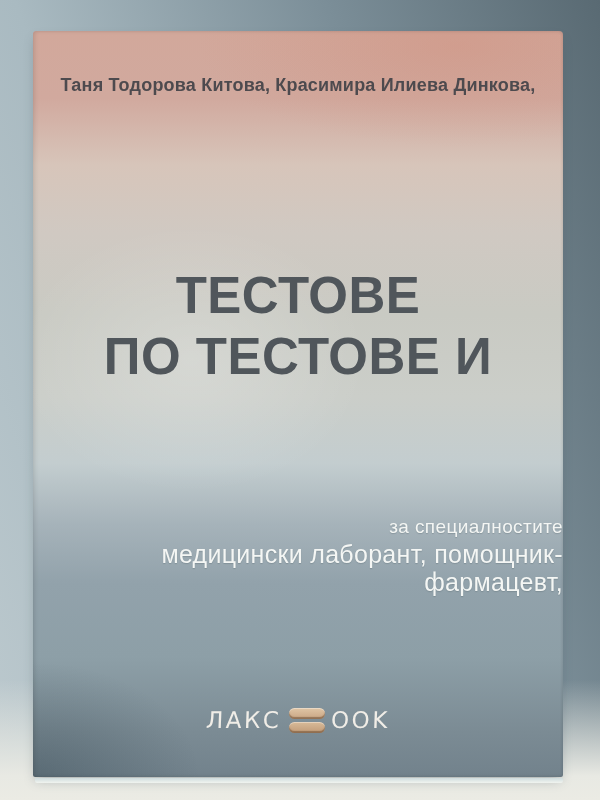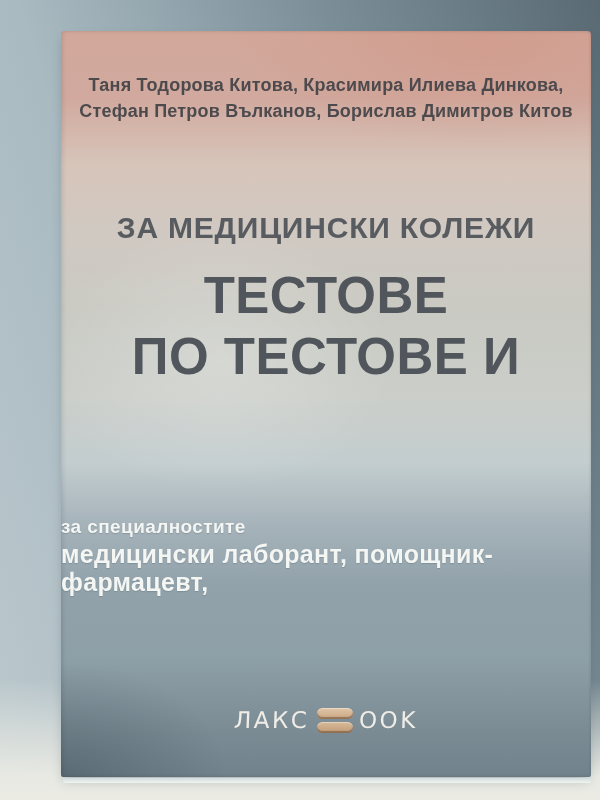--- a/index.html
+++ b/index.html
@@ -30,21 +30,20 @@
       radial-gradient(ellipse 65% 18% at 80% 2%, rgba(206,132,112,0.30), rgba(206,132,112,0) 75%),
       radial-gradient(ellipse 45% 22% at 0% 100%, rgba(32,52,62,0.30), rgba(32,52,62,0) 70%),
       linear-gradient(to bottom,
         #d2a89b 0%, #d1a99e 9%, #d7c5ba 18%, #d0c9c2 27%,
         #c9cac3 38%, #cbcec9 49%, #c3cdcf 58%, #a6b3ba 66%,
         #92a2ab 74%, #8d9fa7 84%, #7b8b94 94%, #72828c 100%);
     box-shadow:
       inset 2px 0 4px rgba(0,0,0,0.10),
       inset -1px 0 3px rgba(0,0,0,0.08),
       0 6px 12px -3px rgba(70,85,95,0.40);
-    margin-left: 28px;
   }
 
   
   .page-edge {
     position: absolute;
     left: 2px; bottom: -6px;
     width: 528px; height: 5px;
     border-radius: 0 0 2px 2px;
     background: linear-gradient(to bottom, #cfdcde, #f1f4ef);
   }
@@ -77,22 +76,22 @@
     font-weight: bold;
     font-size: 51px; line-height: 61px;
     letter-spacing: 0.5px;
     color: #50565b;
   }
   .title span { display: block; }
 
   .subtitle {
     position: absolute;
     left: 0; top: 482px; width: 100%;
-    text-align: left;
-    font-weight: bold;
+    text-align: right;
+    font-weight: normal;
     color: #f4f6f4;
     text-shadow: 0 1px 1px rgba(90,105,112,0.35);
   }
   .subtitle .sub-small { display: block; font-size: 19px; line-height: 27px; letter-spacing: 0.4px; }
   .subtitle .sub-big   { display: block; font-size: 25px; line-height: 28px; letter-spacing: 0.3px; }
 
   
   .publisher {
     position: absolute;
     left: 0; top: 674px; width: 100%;
@@ -123,24 +122,22 @@
   }
 </style>
 </head>
 <body>
 
 <div class="photo">
   <div class="book">
 
     <div class="authors">
       <div>Таня Тодорова Китова, Красимира Илиева Динкова,</div>
-      <div>Стефан Петров Вълканов, Борислав Димитров Китов</div>
     </div>
 
-    <div class="tagline">ЗА МЕДИЦИНСКИ КОЛЕЖИ</div>
 
     <h1 class="title">
       <span>ТЕСТОВЕ</span>
       <span>ПО ТЕСТОВЕ И</span>
     </h1>
 
     <div class="subtitle">
       <span class="sub-small">за специалностите</span>
       <span class="sub-big">медицински лаборант, помощник-фармацевт,</span>
     </div>

